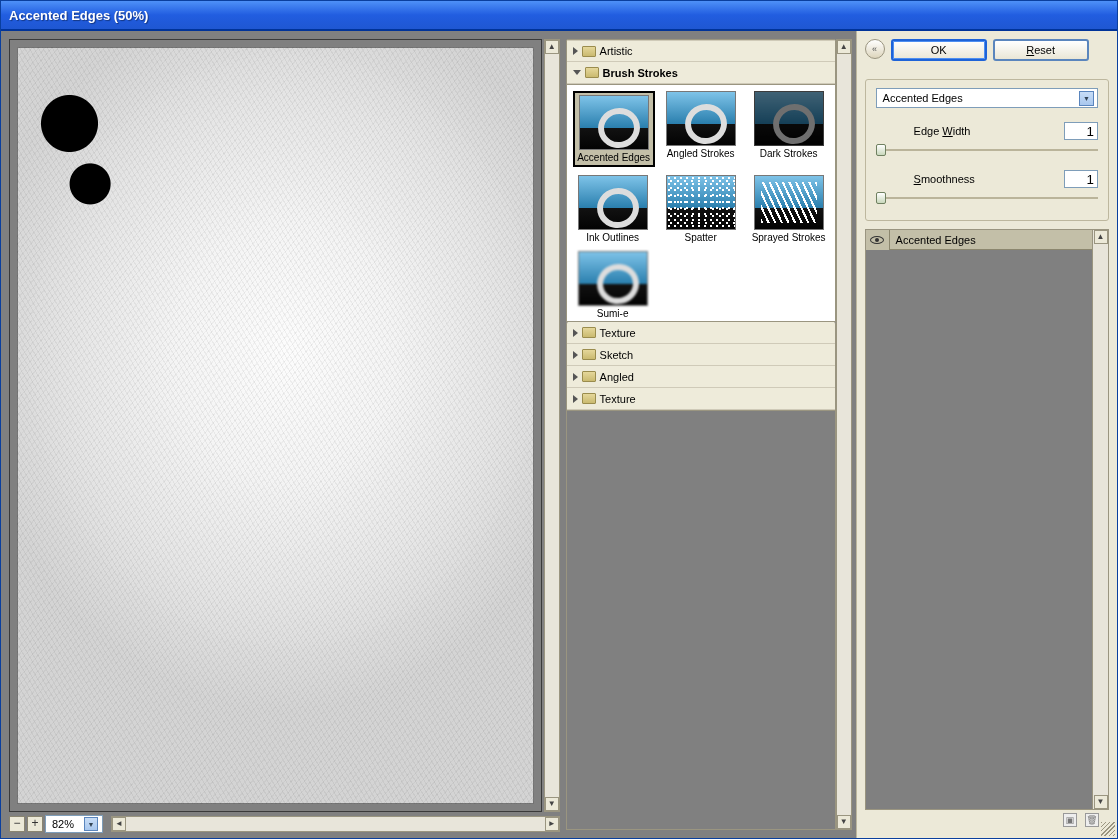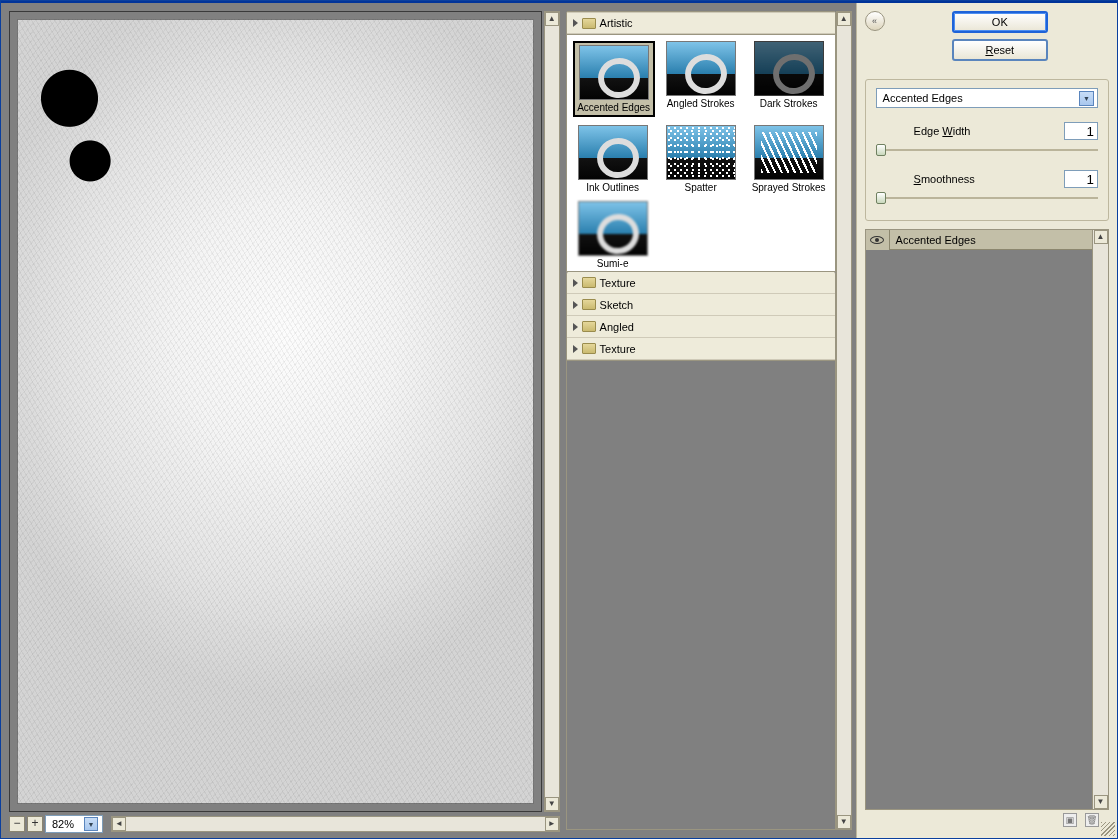--- a/index.html
+++ b/index.html
@@ -66,21 +66,21 @@
   .thumb .tlabel { font-size:10px; text-align:center; margin-top:2px; color:#000; width:80px; }
   .gray-fill { flex:1; background:#808080; border:1px solid #9a9580; border-top:none; }
   .mscrollbar { width:16px; background:#e8e5da; border:1px solid #9a9580; display:flex; flex-direction:column; align-items:center; justify-content:space-between; }
   .middle-inner { display:flex; height:100%; }
   .middle-col { display:flex; flex-direction:column; flex:1; }
 
   
   .right-pane { width:262px; background:#ece9d8; display:flex; flex-direction:column; padding:8px; border-left:1px solid #bdb79e; }
   .right-top { display:flex; gap:6px; }
   .collapse-btn { width:20px; height:20px; border:1px solid #9a9580; border-radius:10px; background:linear-gradient(#fff,#ddd5bc); display:flex; align-items:center; justify-content:center; font-size:9px; color:#555; }
-  .right-buttons { flex:1; display:flex; flex-direction:column; align-items:center; gap:6px; }
+  .right-buttons { flex:1; display:flex; flex-direction:row; align-items:center; gap:6px; }
   .winbtn { width:96px; height:22px; border:2px solid #5a85bd; border-radius:3px; background:linear-gradient(#fff,#eae6d6); font-size:11px; color:#000; cursor:pointer; }
   .winbtn.primary { border-color:#1e63d8; box-shadow:0 0 0 1px #4d8ef0 inset; }
   .settings-panel { margin-top:18px; border:1px solid #bdb79e; border-radius:3px; padding:8px 10px 16px 10px; background:#ece9d8; }
   .effect-select { width:100%; height:20px; background:#fff; border:1px solid #7e9db9; display:flex; align-items:center; justify-content:space-between; padding:0 3px 0 6px; }
   .effect-select .dd { width:15px; height:15px; background:linear-gradient(#c8ddf6,#a8c7ee); border:1px solid #5a85bd; display:flex; align-items:center; justify-content:center; font-size:7px; color:#345; }
   .param { margin-top:14px; }
   .param .prow { display:flex; justify-content:space-between; align-items:center; }
   .param .plabel { color:#000;padding-left:38px; }
   .param .pvalue { width:34px; height:18px; border:1px solid #7e9db9; background:#fff; text-align:right; padding:1px 3px; }
   .slider { position:relative; height:12px; margin-top:4px; }
@@ -98,20 +98,23 @@
   .bottom-icons { height:20px; display:flex; align-items:center; justify-content:flex-end; gap:8px; padding:0 10px; }
   .mini-icon { width:14px; height:14px; border:1px solid #999; background:#eee; display:flex; align-items:center; justify-content:center; font-size:9px; color:#777; }
   .resize-grip { position:absolute; right:2px; bottom:2px; width:14px; height:14px;
     background: repeating-linear-gradient(135deg,#9a9580 0 1px, transparent 1px 3px); }
   .underline-first::first-letter { text-decoration: underline; }
 </style>
 </head>
 <body>
 
 <div class="window">
+  <div class="titlebar">
+    <span>Accented Edges (50%)</span>
+  </div>
   <div class="workspace">
 
     <div class="preview-pane">
       <div class="preview-inner">
         <div class="preview-image-wrap sketch-lines">
           <div class="preview-image"></div>
         </div>
         <div class="vscrollbar">
           <div class="scrollbtn">▲</div>
           <div class="scrollbtn">▼</div>
@@ -133,20 +136,25 @@
 
     <div class="middle-pane">
       <div class="middle-inner">
         <div class="middle-col">
           <div class="filter-tree">
             <div class="tree-row first">
               <div class="twisty closed"></div>
               <div class="folder-icon"></div>
               <span>Artistic</span>
             </div>
+            <div class="tree-row current">
+              <div class="twisty open"></div>
+              <div class="folder-icon"></div>
+              <span>Brush Strokes</span>
+            </div>
           </div>
           <div class="thumbs-panel">
             <div class="thumb selected">
               <div class="timg ring"></div>
               <div class="tlabel">Accented Edges</div>
             </div>
             <div class="thumb">
               <div class="timg ring"></div>
               <div class="tlabel">Angled Strokes</div>
             </div>

